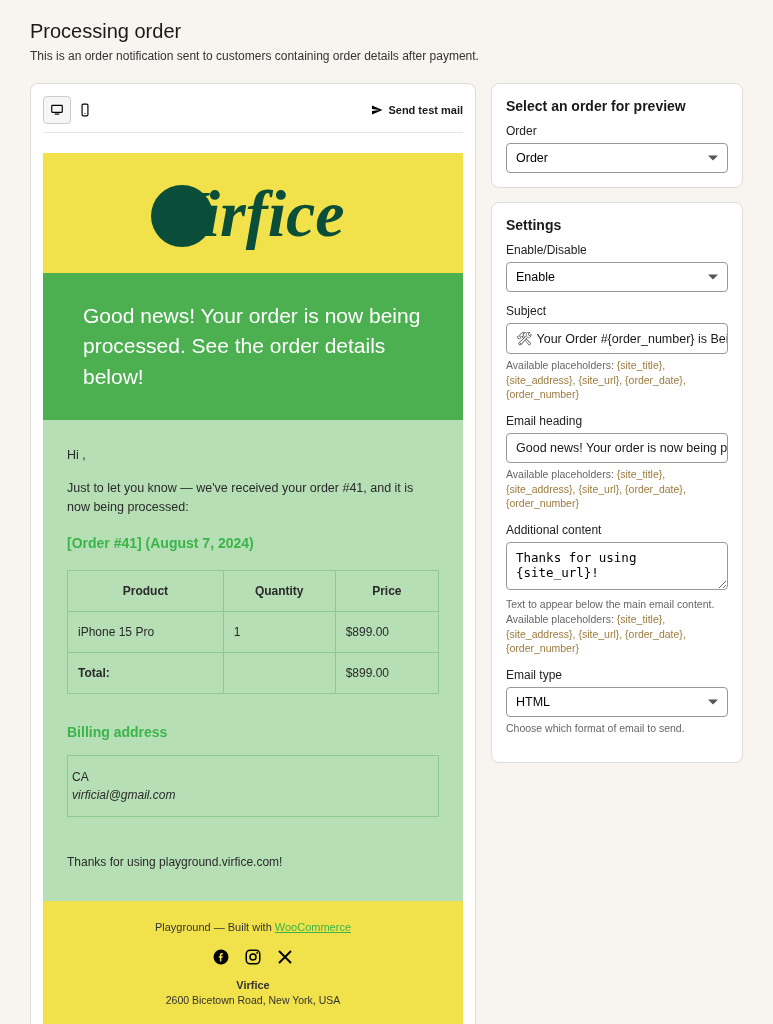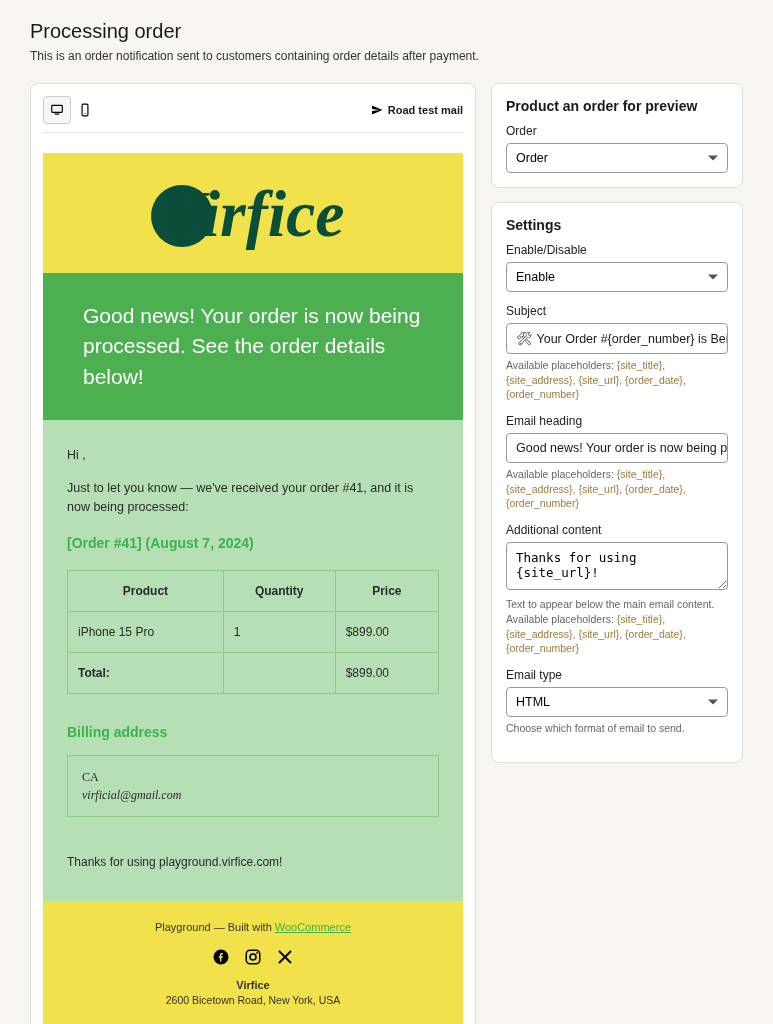--- a/index.html
+++ b/index.html
@@ -51,21 +51,21 @@
     .email-logo-text span { position: relative; z-index: 1; }
     .email-heading-block { background: #4caf50; color: #fff; padding: 28px 40px; font-size: 21px; line-height: 1.45; }
     .email-body { background: #b6dfb6; padding: 26px 24px 30px 24px; font-size: 12.5px; color: #2a2a2a; line-height: 1.5; }
     .greet { margin-bottom: 14px; }
     .intro { margin-bottom: 16px; }
     .order-link { color: #3bb54a; font-weight: 700; font-size: 14px; margin-bottom: 16px; display: block; }
     .order-table { width: 100%; border-collapse: collapse; margin-bottom: 28px; }
     .order-table th, .order-table td { border: 1px solid #8ec98e; padding: 11px 10px; text-align: left; font-size: 12px; }
     .order-table th { font-weight: 700; text-align: center; }
     .billing-h { color: #3bb54a; font-weight: 700; font-size: 14px; margin-bottom: 12px; }
-    .billing-box { border: 1px solid #8ec98e; padding: 12px 14px; font-size: 12px; margin-bottom: 28px; font-family: Liberation Serif, serif; }
+    .billing-box { border: 1px solid #8ec98e; padding: 12px 4px; font-size: 12px; margin-bottom: 28px; }
     .billing-box .email { font-style: italic; }
     .thanks { font-size: 12px; margin-top: 36px; }
     .email-footer { text-align: center; font-size: 11px; color: #333; padding: 20px 10px 10px; }
     .email-footer .built { margin-bottom: 14px; }
     .email-footer .built a { color: #3bb54a; text-decoration: underline; }
     .email-footer .follow { font-weight: 700; font-size: 11px; margin-bottom: 10px; }
     .social-row { display: flex; justify-content: center; gap: 12px; margin-bottom: 12px; }
     .social-row .si { width: 20px; height: 20px; display: flex; align-items: center; justify-content: center; }
     .social-row svg { width: 18px; height: 18px; fill: #000; }
     .brand { font-weight: 700; font-size: 11px; margin-bottom: 3px; }
@@ -112,21 +112,21 @@
             <svg viewBox="0 0 24 24">
                 <rect x="7" y="2" width="10" height="20" rx="2" fill="none" stroke="#000" stroke-width="2"></rect>
                 <circle cx="12" cy="18" r="1" fill="#000"></circle>
               </svg>
           </div>
         </div>
         <div class="send-test">
           <svg viewBox="0 0 24 24">
               <path d="M2 21l21-9L2 3v7l15 2-15 2v7z" fill="#000"></path>
             </svg>
-          <span>Road test mail</span>
+          <span>Send test mail</span>
         </div>
       </div>
 
       <div class="email-outer">
         <div class="email-logo-wrap">
           <div class="email-logo">
             <div class="email-logo-text">
               <div class="email-logo-circle"></div>
               <span>Virfice</span>
             </div>
@@ -188,21 +188,21 @@
           </div>
           <div class="brand">Virfice</div>
           <div class="addr">2600 Bicetown Road, New York, USA</div>
         </div>
       </div>
     </div>
   </div>
 
   <div class="side-col">
     <div class="card">
-      <div class="card-title">Product an order for preview</div>
+      <div class="card-title">Select an order for preview</div>
       <label class="field-label">Order</label>
       <div class="select-wrap">
         <select>
           <option>Order</option>
         </select>
       </div>
     </div>
 
     <div class="card">
       <div class="card-title">Settings</div>

